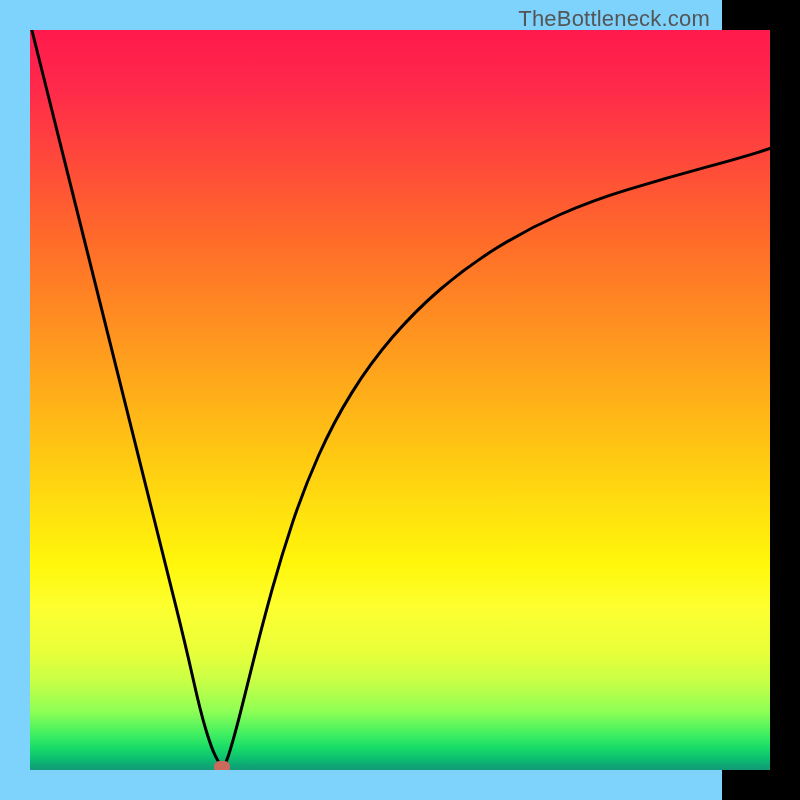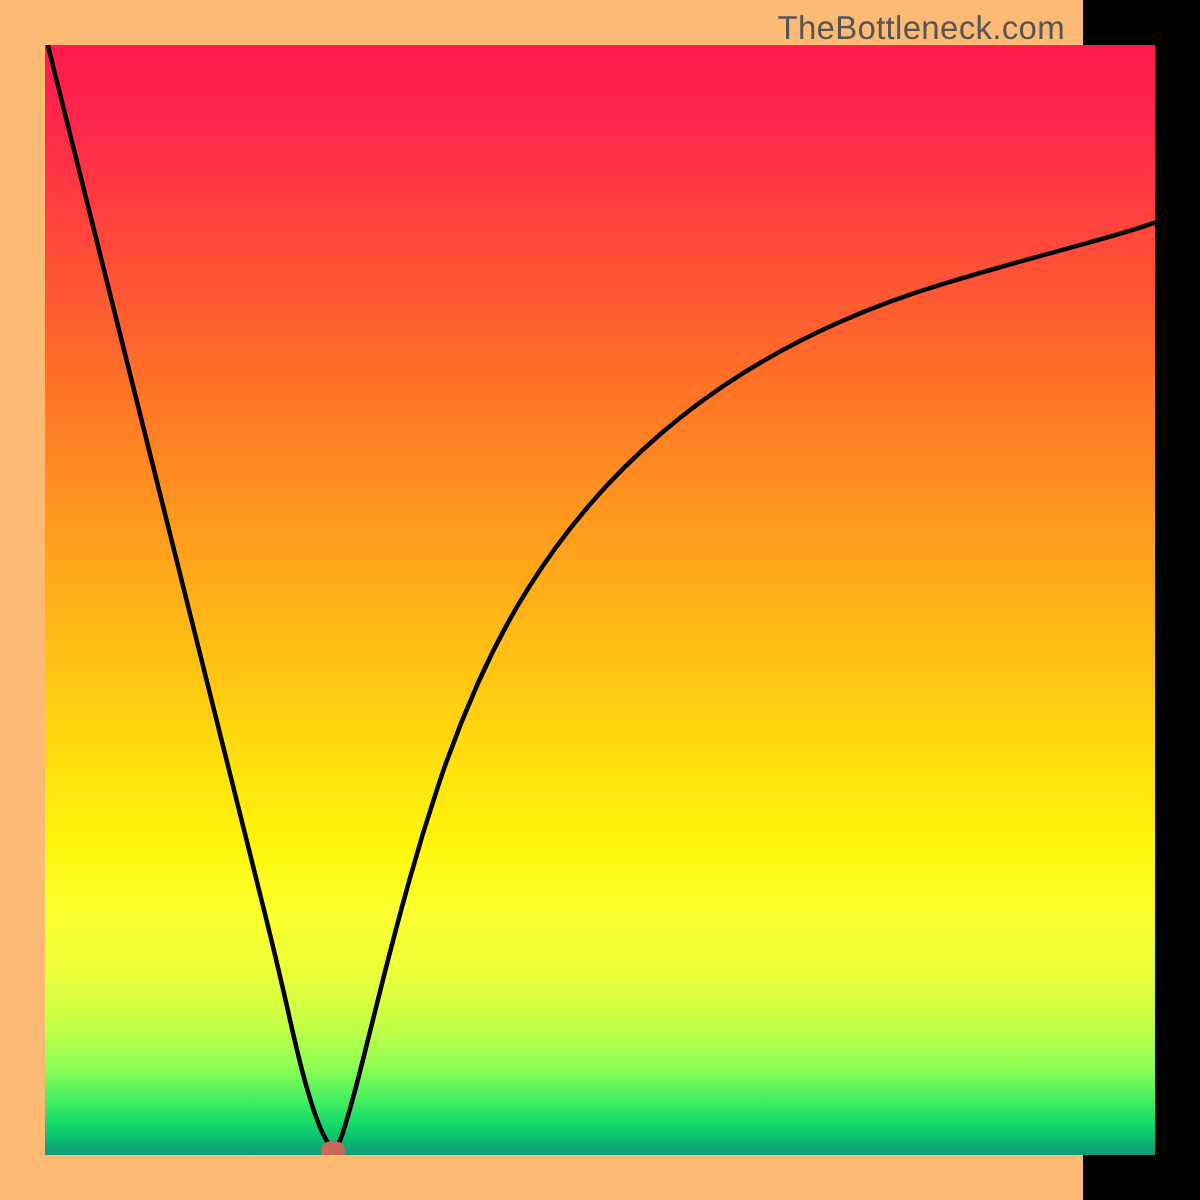--- a/index.html
+++ b/index.html
@@ -8,21 +8,21 @@
     width: 800px;
     height: 800px;
     overflow: hidden;
     background: #000;
     font-family: Arial, Helvetica, sans-serif;
   }
   .frame {
     position: relative;
     width: 722px;
     height: 800px;
-    background: #fdba74;
+    background: #7dd3fc;
   }
   .plot-area {
     position: absolute;
     left: 30px;
     top: 30px;
     width: 740px;
     height: 740px;
     overflow: hidden;
   }
   .gradient {

